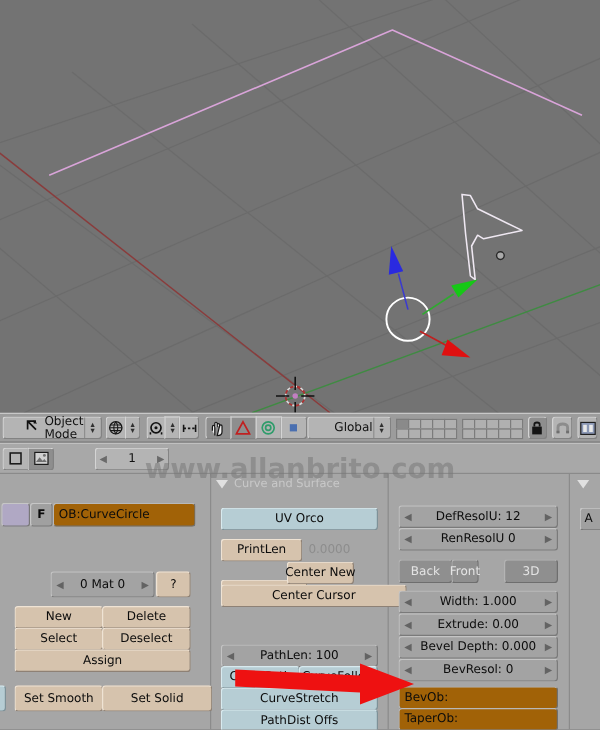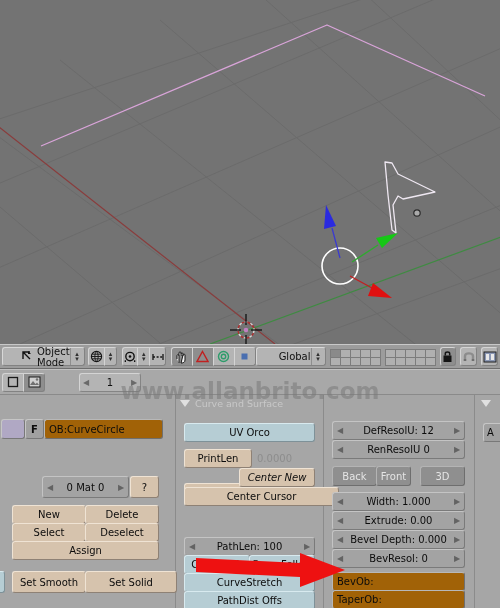--- a/index.html
+++ b/index.html
@@ -463,21 +463,21 @@
         <div class="bbtn tan" style="left:8px; top:38px; width:68px; height:19px;">
           <span>PrintLen</span>
         </div>
         <div class="bbtn" style="left:78px; top:38px; width:61px; height:19px; border:none; background:transparent; color:#8d8d8d; justify-content:flex-start; padding-left:3px;">
           <span>0.0000</span>
         </div>
 
         <div class="bbtn tan" style="left:8px; top:72px; width:72px; height:19px;font-family:Liberation Mono, monospace;">
           <span>Center</span>
         </div>
-        <div class="bbtn tan" style="left:63px; top:57px; width:76px; height:19px;font-style:italic;">
+        <div class="bbtn tan" style="left:63px; top:57px; width:56px; height:19px;">
           <span>Center New</span>
         </div>
         <div class="bbtn tan" style="left:8px; top:76px; width:155px; height:19px;">
           <span>Center Cursor</span>
         </div>
 
         <div class="slider" style="left:8px; top:126px; width:131px; height:19px;">
           <span class="aL">◀</span>
           <span class="sv">PathLen: 100</span>
           <span class="aR">▶</span>
@@ -508,21 +508,21 @@
         </div>
         <div class="slider" style="left:8px; top:45px; width:133px; height:19px;">
           <span class="aL">◀</span>
           <span class="sv">RenResolU 0</span>
           <span class="aR">▶</span>
         </div>
 
         <div class="bbtn greydark" style="left:8px; top:71px; width:45px; height:20px; color:#e4e4e4;">
           <span>Back</span>
         </div>
-        <div class="bbtn greydark" style="left:52px; top:71px; width:35px; height:20px; color:#e4e4e4;">
+        <div class="bbtn greydark" style="left:52px; top:71px; width:23px; height:20px; color:#e4e4e4;">
           <span>Front</span>
         </div>
         <div class="bbtn greydark" style="left:96px; top:71px; width:45px; height:20px; color:#e4e4e4;">
           <span>3D</span>
         </div>
 
         <div class="slider" style="left:8px; top:97px; width:133px; height:19px;">
           <span class="aL">◀</span>
           <span class="sv">Width: 1.000</span>
           <span class="aR">▶</span>

